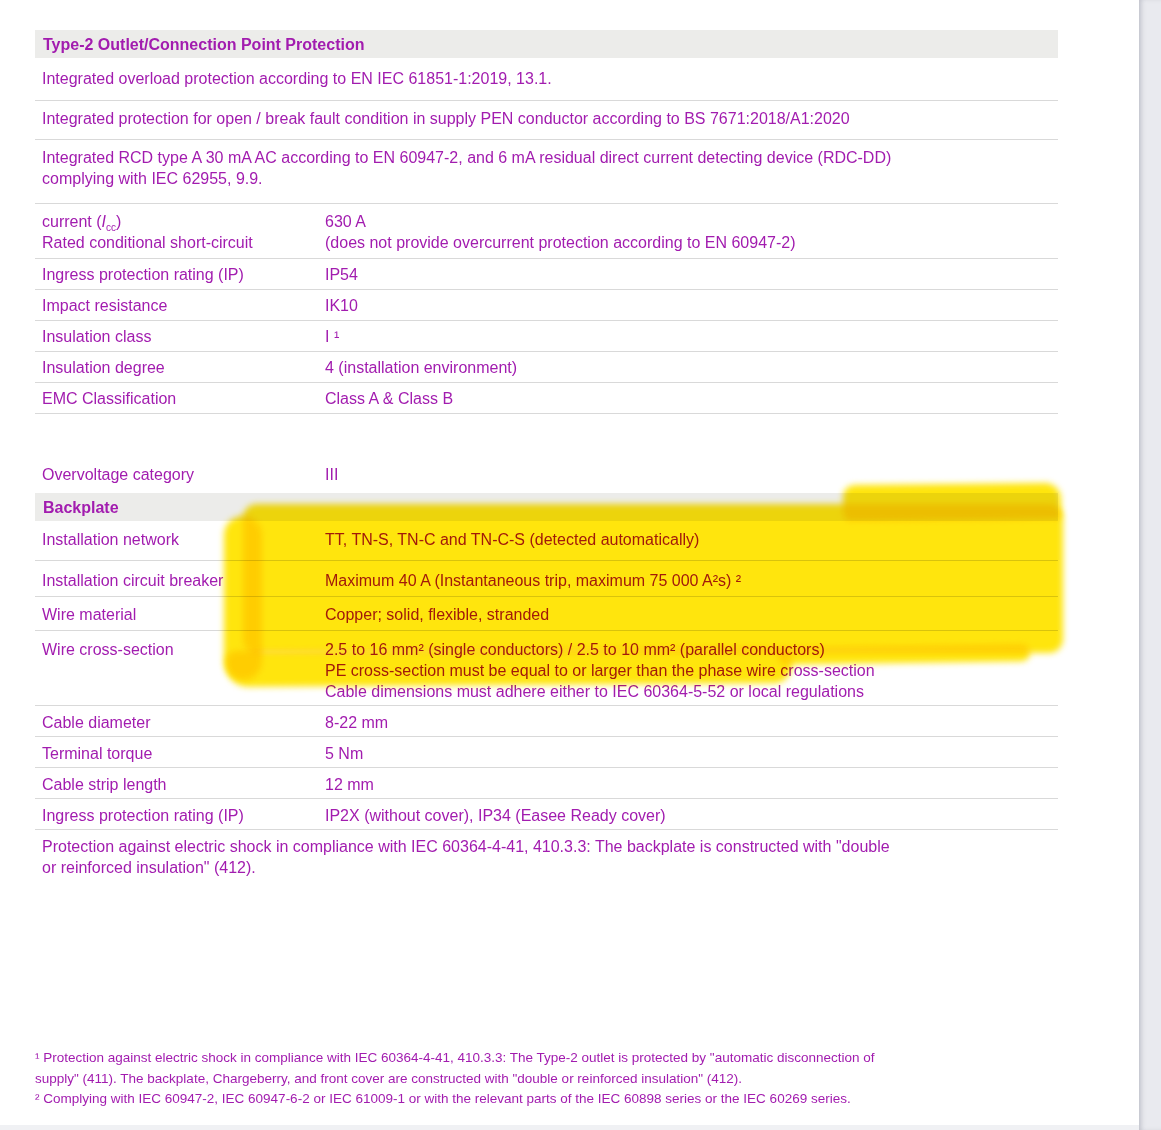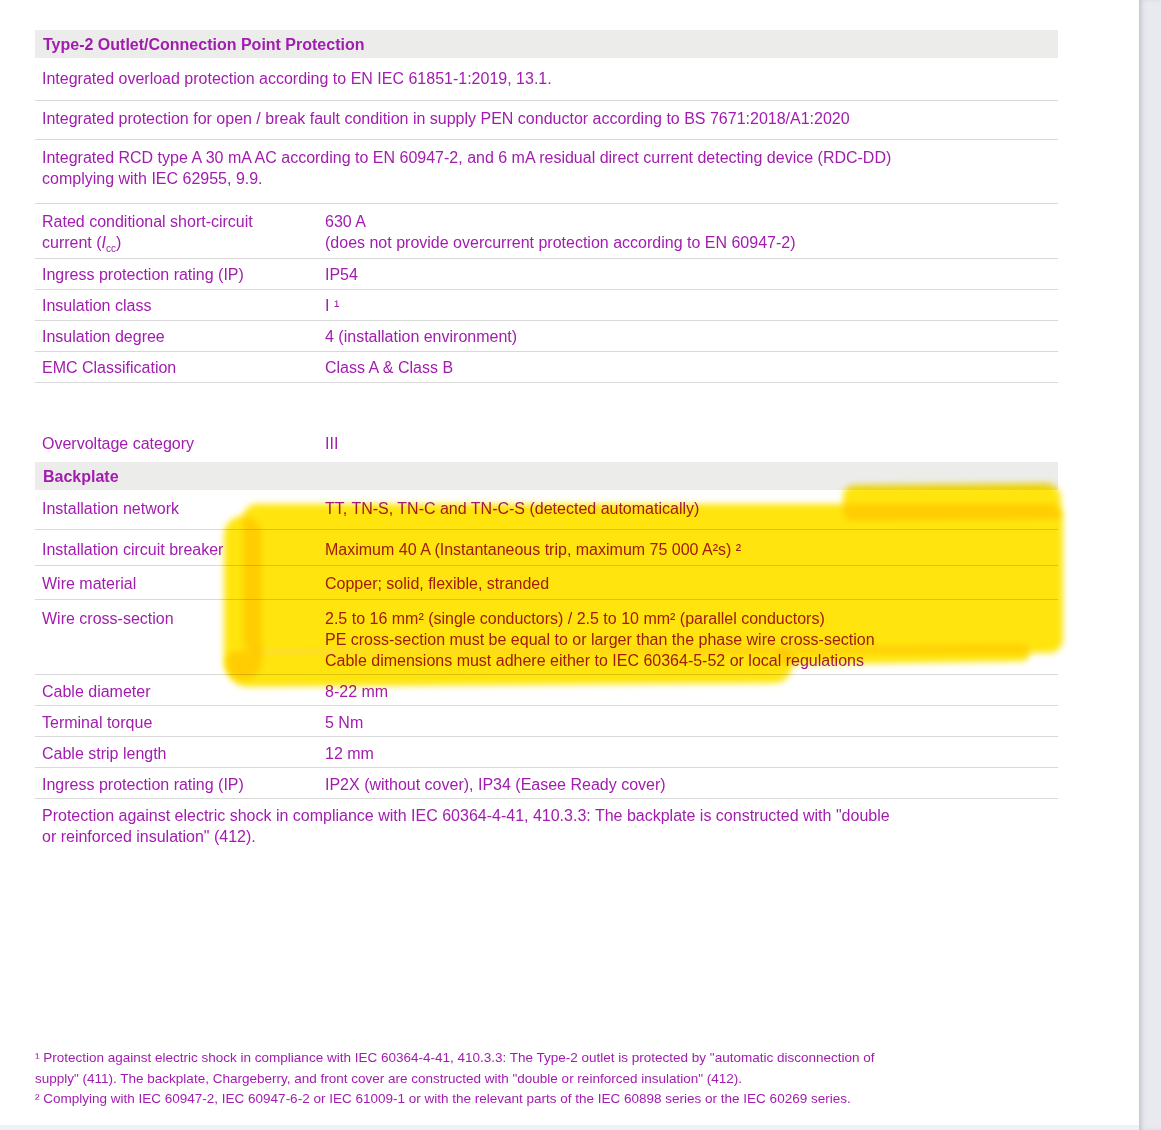--- a/index.html
+++ b/index.html
@@ -96,32 +96,36 @@
       <span>Integrated protection for open / break fault condition in supply PEN conductor according to BS 7671:2018/A1:2020</span>
     </div>
 
     <div class="row r-rcd">
       <div>Integrated RCD type A 30 mA AC according to EN 60947-2, and 6 mA residual direct current detecting device (RDC-DD)</div>
       <div>complying with IEC 62955, 9.9.</div>
     </div>
 
     <div class="row pair r-icc">
       <div class="label">
+        <div><span>current (</span><span class="ital">I</span><sub class="cc">cc</sub><span>)</span></div>
         <div>Rated conditional short-circuit</div>
-        <div><span>current (</span><span class="ital">I</span><sub class="cc">cc</sub><span>)</span></div>
       </div>
       <div class="value">
         <div>630 A</div>
         <div>(does not provide overcurrent protection according to EN 60947-2)</div>
       </div>
     </div>
 
     <div class="row pair r-std1">
       <div class="label">Ingress protection rating (IP)</div>
       <div class="value">IP54</div>
+    </div>
+    <div class="row pair r-std1">
+      <div class="label">Impact resistance</div>
+      <div class="value">IK10</div>
     </div>
     <div class="row pair r-std1">
       <div class="label">Insulation class</div>
       <div class="value">I ¹</div>
     </div>
     <div class="row pair r-std1">
       <div class="label">Insulation degree</div>
       <div class="value">4 (installation environment)</div>
     </div>
     <div class="row pair r-std1">

